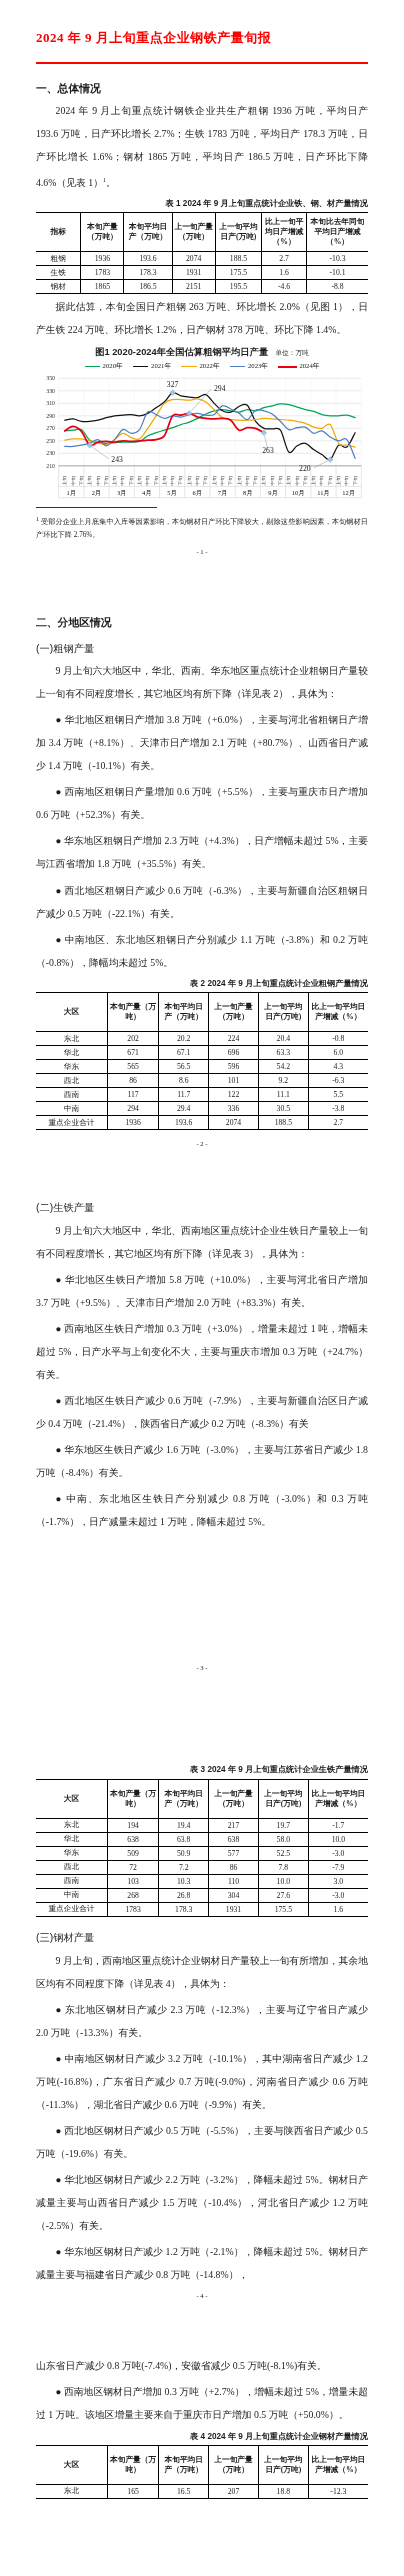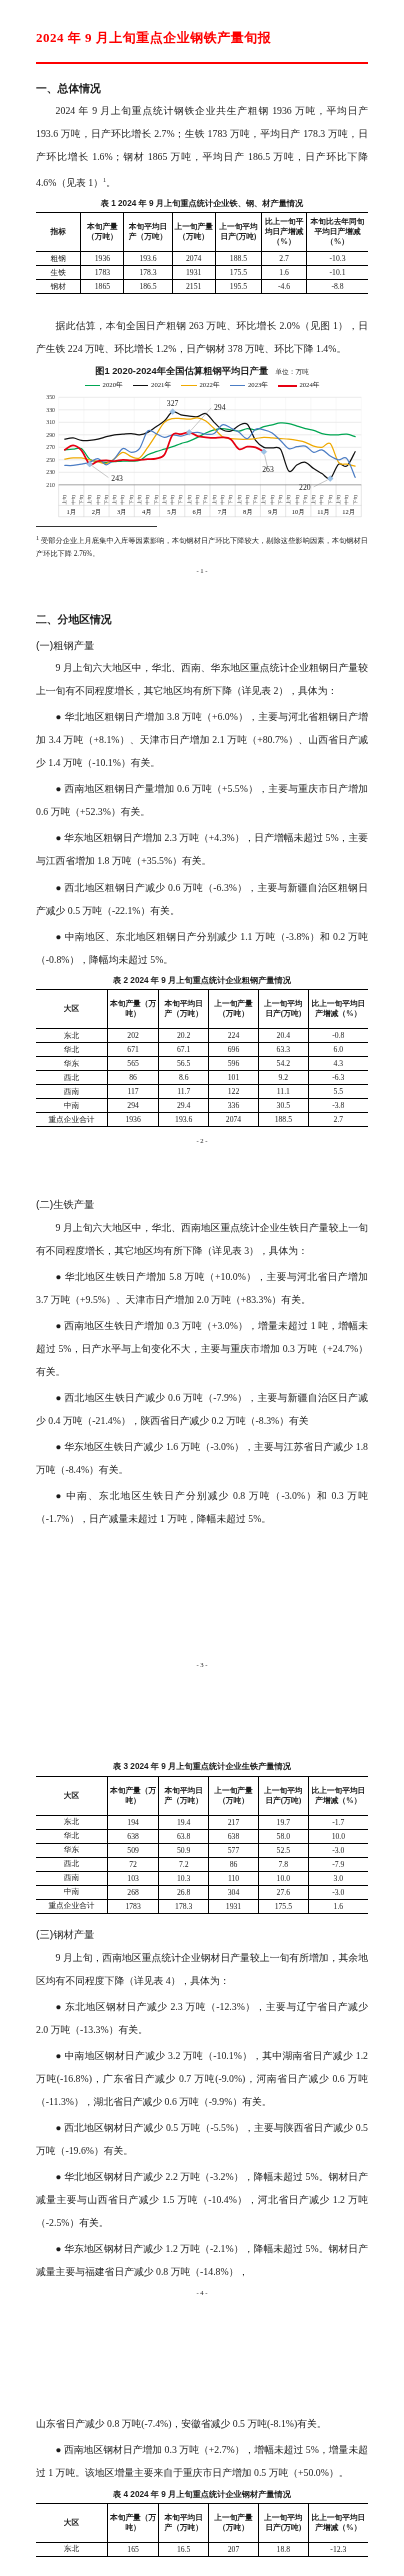--- a/index.html
+++ b/index.html
@@ -8,21 +8,21 @@
     font-family:"Liberation Serif","DejaVu Serif",serif;color:#1c1c1c;
   }
   .content{padding:0 36px;}
   .doc-title{margin-top:29px;text-align:left;color:#fe0000;font-size:13px;font-weight:bold;letter-spacing:0.5px;line-height:17.5px;}
   .red-rule{margin-top:15.5px;height:1.5px;background:#fe0000;}
   .sec-h{margin:17.5px 0 0 0;font-size:10.8px;font-weight:bold;line-height:14.4px;font-family:"Liberation Sans","DejaVu Sans",sans-serif;}
   .sub-h{margin:12.4px 0 0 0;font-size:10.3px;font-weight:normal;line-height:14.4px;font-family:"Liberation Sans","DejaVu Sans",sans-serif;}
   p.body{margin:3.1px 0 0 0;font-size:9.8px;line-height:23px;text-align:justify;text-indent:2em;}
   p.body.noindent{text-indent:0;}
   sup{font-size:6.2px;}
-  .tcap{margin:4.1px 0 0 0;text-align:center;font-size:8.2px;font-weight:bold;line-height:11.3px;font-family:"Liberation Sans","DejaVu Sans",sans-serif;}
+  .tcap{margin:4.1px 0 0 0;text-align:right;font-size:8.2px;font-weight:bold;line-height:11.3px;font-family:"Liberation Sans","DejaVu Sans",sans-serif;}
   table.rpt{margin-top:3.1px;width:100%;border-collapse:collapse;table-layout:fixed;
     border-top:1px solid #000;border-bottom:1px solid #000;font-size:7.7px;}
   table.rpt th{font-weight:bold;height:36px;line-height:10.3px;padding:1px 1.5px;border-bottom:0.5px solid #000;}
   table.rpt td{height:13px;padding:0 1px;border-top:0.5px solid #000;}
   table.rpt th,table.rpt td{text-align:center;vertical-align:middle;border-left:0.5px solid #000;border-right:0.5px solid #000;}
   table.rpt th:first-child,table.rpt td:first-child{border-left:none;font-family:Liberation Mono, monospace;}
   table.rpt th:last-child,table.rpt td:last-child{border-right:none;}
   .chartwrap{margin-top:5.2px;}
   .chart-title{text-align:center;font-size:9.3px;font-weight:bold;font-family:"Liberation Sans","DejaVu Sans",sans-serif;line-height:13.4px;}
   .chart-title .unit{font-size:6.7px;font-weight:normal;font-family:"Liberation Serif","DejaVu Serif",serif;margin-left:7.2px;}
@@ -93,21 +93,21 @@
           <td>1865</td>
           <td>186.5</td>
           <td>2151</td>
           <td>195.5</td>
           <td>-4.6</td>
           <td>-8.8</td>
         </tr>
       </tbody>
   </table>
 
-  <p class="body" style="margin-top:20px">据此估算，本旬全国日产粗钢 263 万吨、环比增长 2.0%（见图 1），日产生铁 224 万吨、环比增长 1.2%，日产钢材 378 万吨、环比下降 1.4%。</p>
+  <p class="body" style="margin-top:1px">据此估算，本旬全国日产粗钢 263 万吨、环比增长 2.0%（见图 1），日产生铁 224 万吨、环比增长 1.2%，日产钢材 378 万吨、环比下降 1.4%。</p>
 
   <div class="chartwrap">
     <div class="chart-title"><span>图1 2020-2024年全国估算粗钢平均日产量</span><span class="unit">单位：万吨</span></div>
     <div class="legend">
       <span class="item">
           <span class="swatch" style="background: rgb(0, 166, 82);"></span>
           <span>2020年</span>
         </span>
       <span class="item">
           <span class="swatch" style="background: rgb(17, 17, 17);"></span>
@@ -240,21 +240,21 @@
         <line x1="566.2905797111433" y1="172.54042443014262" x2="539.4459972391427" y2="185.96271566614294" stroke="#888" stroke-width="0.9"></line>
         <text x="533.6571428571428" y="191.85714285714286" font-size="15" fill="#222" text-anchor="end">220</text>
       </svg>
   </div>
 
   <div class="fnrule"></div>
   <p class="fn"><sup>1</sup> <span>受部分企业上月底集中入库等因素影响，本旬钢材日产环比下降较大，剔除这些影响因素，本旬钢材日产环比下降 2.76%。</span></p>
 
   <div class="pagenum" style="margin-top:5.2px">- 1 -</div>
 
-  <h2 class="sec-h" style="margin-top:38px">二、分地区情况</h2>
+  <h2 class="sec-h" style="margin-top:60px">二、分地区情况</h2>
   <h3 class="sub-h">(一)粗钢产量</h3>
   <p class="body">9 月上旬六大地区中，华北、西南、华东地区重点统计企业粗钢日产量较上一旬有不同程度增长，其它地区均有所下降（详见表 2），具体为：</p>
   <p class="body">● 华北地区粗钢日产增加 3.8 万吨（+6.0%），主要与河北省粗钢日产增加 3.4 万吨（+8.1%）、天津市日产增加 2.1 万吨（+80.7%）、山西省日产减少 1.4 万吨（-10.1%）有关。</p>
   <p class="body">● 西南地区粗钢日产量增加 0.6 万吨（+5.5%），主要与重庆市日产增加 0.6 万吨（+52.3%）有关。</p>
   <p class="body">● 华东地区粗钢日产增加 2.3 万吨（+4.3%），日产增幅未超过 5%，主要与江西省增加 1.8 万吨（+35.5%）有关。</p>
   <p class="body">● 西北地区粗钢日产减少 0.6 万吨（-6.3%），主要与新疆自治区粗钢日产减少 0.5 万吨（-22.1%）有关。</p>
   <p class="body">● 中南地区、东北地区粗钢日产分别减少 1.1 万吨（-3.8%）和 0.2 万吨（-0.8%），降幅均未超过 5%。</p>
 
   <div class="tcap">表 2   2024 年 9 月上旬重点统计企业粗钢产量情况</div>
   <table class="rpt">
@@ -431,21 +431,21 @@
   <h3 class="sub-h" style="margin-top:14.4px">(三)钢材产量</h3>
   <p class="body">9 月上旬，西南地区重点统计企业钢材日产量较上一旬有所增加，其余地区均有不同程度下降（详见表 4），具体为：</p>
   <p class="body">● 东北地区钢材日产减少 2.3 万吨（-12.3%），主要与辽宁省日产减少 2.0 万吨（-13.3%）有关。</p>
   <p class="body">● 中南地区钢材日产减少 3.2 万吨（-10.1%），其中湖南省日产减少 1.2 万吨(-16.8%)，广东省日产减少 0.7 万吨(-9.0%)，河南省日产减少 0.6 万吨（-11.3%），湖北省日产减少 0.6 万吨（-9.9%）有关。</p>
   <p class="body">● 西北地区钢材日产减少 0.5 万吨（-5.5%），主要与陕西省日产减少 0.5 万吨（-19.6%）有关。</p>
   <p class="body">● 华北地区钢材日产减少 2.2 万吨（-3.2%），降幅未超过 5%。钢材日产减量主要与山西省日产减少 1.5 万吨（-10.4%），河北省日产减少 1.2 万吨（-2.5%）有关。</p>
   <p class="body">● 华东地区钢材日产减少 1.2 万吨（-2.1%），降幅未超过 5%。钢材日产减量主要与福建省日产减少 0.8 万吨（-14.8%），</p>
 
   <div class="pagenum" style="margin-top:6.2px">- 4 -</div>
 
-  <p class="body noindent" style="margin-top:116px">山东省日产减少 0.8 万吨(-7.4%)，安徽省减少 0.5 万吨(-8.1%)有关。</p>
+  <p class="body noindent" style="margin-top:55px">山东省日产减少 0.8 万吨(-7.4%)，安徽省减少 0.5 万吨(-8.1%)有关。</p>
   <p class="body">● 西南地区钢材日产增加 0.3 万吨（+2.7%），增幅未超过 5%，增量未超过 1 万吨。该地区增量主要来自于重庆市日产增加 0.5 万吨（+50.0%）。</p>
 
   <div class="tcap">表 4   2024 年 9 月上旬重点统计企业钢材产量情况</div>
   <table class="rpt">
     <colgroup>
         <col style="width:21.5%">
         <col style="width:15.5%">
         <col style="width:15%">
         <col style="width:15%">
         <col style="width:15%">

